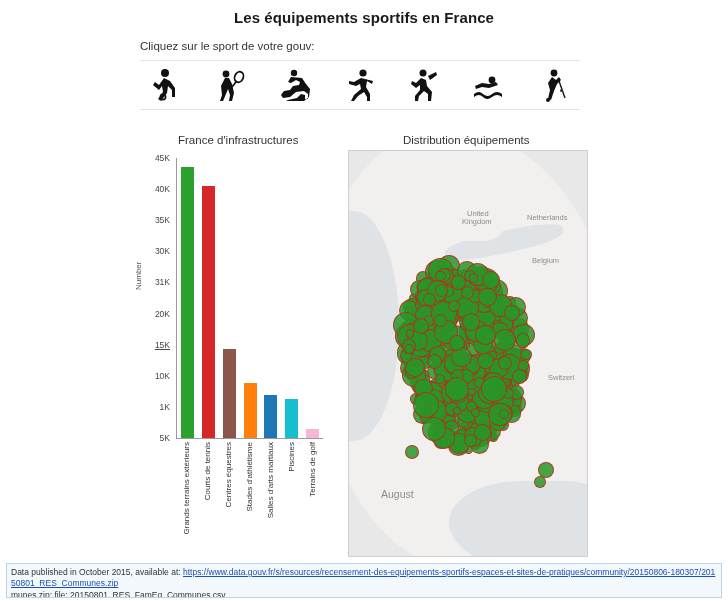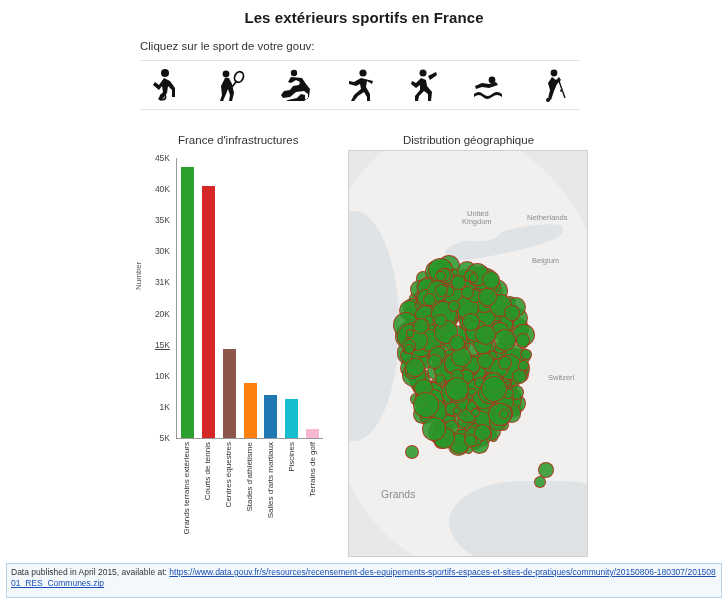--- a/index.html
+++ b/index.html
@@ -196,21 +196,21 @@
     color: #333;
     line-height: 1.35;
     overflow: hidden;
     height: 26px;
   }
   .footer a { color: #1a4fb5; text-decoration: underline; word-break: break-all; }
 </style>
 </head>
 <body>
 
-<div class="page-title">Les extérieurs sportifs en France</div>
+<div class="page-title">Les équipements sportifs en France</div>
 
 <div class="instruction">Cliquez sur le sport de votre gouv:</div>
 
 <div class="icon-bar">
   <div class="sport-icon">
     <svg width="30" height="34" viewBox="0 0 30 34">
       <circle cx="14" cy="5" r="4" fill="#111"></circle>
       <path d="M13 10 L8 17 L4 14 L2 17 L8 22 L11 18 L12 24 L7 31 L10 33 L16 25 L17 18 L21 22 L21 29 L24 29 L24 20 L19 13 Z" fill="#111"></path>
       <circle cx="12" cy="29" r="2.6" fill="none" stroke="#111" stroke-width="1.6"></circle>
     </svg>
@@ -254,21 +254,21 @@
       <circle cx="15" cy="5" r="3.4" fill="#111"></circle>
       <path d="M13 9 L9 15 L11 22 L9 31 L12 32 L15 23 L18 16 L22 12 L20 9 L17 12 Z" fill="#111"></path>
       <path d="M20 13 L26 30" stroke="#111" stroke-width="1.4"></path>
       <circle cx="9" cy="32" r="2" fill="#111"></circle>
     </svg>
   </div>
 </div>
 <div class="trailing-dot"></div>
 
 <div class="panel-title" id="bar-title">France d'infrastructures</div>
-<div class="panel-title" id="map-title">Distribution géographique</div>
+<div class="panel-title" id="map-title">Distribution équipements</div>
 
 <div class="chart-area">
   <div class="axis-label-y">Number</div>
   <div id="y-ticks">
       <div class="y-tick" style="left: 0px; width: 30px; top: 3px;">45K</div>
       <div class="y-tick" style="left: 0px; width: 30px; top: 34.1111px;">40K</div>
       <div class="y-tick" style="left: 0px; width: 30px; top: 65.2222px;">35K</div>
       <div class="y-tick" style="left: 0px; width: 30px; top: 96.3333px;">30K</div>
       <div class="y-tick" style="left: 0px; width: 30px; top: 127.444px;">31K</div>
       <div class="y-tick" style="left: 0px; width: 30px; top: 158.556px;">20K</div>
@@ -335,21 +335,21 @@
   <div class="sea" style="left:100px; top:330px; width:160px; height:90px; border-radius:50% 30% 20% 60%;"></div>
   <div class="landmass" style="left:78px; top:10px; width:80px; height:80px; border-radius:50% 40% 30% 55%;"></div>
   <div id="map-labels">
       <div class="map-country-label" style="left: 118px; top: 58px;">United</div>
       <div class="map-country-label" style="left: 113px; top: 66px;">Kingdom</div>
       <div class="map-country-label" style="left: 178px; top: 62px;">Netherlands</div>
       <div class="map-country-label" style="left: 183px; top: 105px;">Belgium</div>
       <div class="map-country-label" style="left: 199px; top: 222px;">Switzerl</div>
     </div>
   <div id="map-big-labels">
-      <div class="map-big-label" style="left: 32px; top: 337px;">Grands</div>
+      <div class="map-big-label" style="left: 32px; top: 337px;">August</div>
     </div>
   <div id="map-dots">
       <div class="dot" style="left: 125.871px; top: 223.542px; width: 9.66674px; height: 9.66674px;"></div>
       <div class="dot" style="left: 53.7162px; top: 203.145px; width: 9.73138px; height: 9.73138px;"></div>
       <div class="dot" style="left: 117.985px; top: 168.411px; width: 16.6354px; height: 16.6354px;"></div>
       <div class="dot" style="left: 145.304px; top: 205.25px; width: 22.9309px; height: 22.9309px;"></div>
       <div class="dot" style="left: 127.744px; top: 201.848px; width: 8.64585px; height: 8.64585px;"></div>
       <div class="dot" style="left: 119.443px; top: 235.516px; width: 7.44306px; height: 7.44306px;"></div>
       <div class="dot" style="left: 78.5459px; top: 227.283px; width: 16.7984px; height: 16.7984px;"></div>
       <div class="dot" style="left: 111.174px; top: 217.458px; width: 11.7645px; height: 11.7645px;"></div>
@@ -805,14 +805,15 @@
       <div class="dot" style="left: 131.654px; top: 224.687px; width: 23.9605px; height: 23.9605px;"></div>
       <div class="dot" style="left: 56.3828px; top: 207.068px; width: 17.1788px; height: 17.1788px;"></div>
       <div class="dot" style="left: 100.448px; top: 184.302px; width: 13.8769px; height: 13.8769px;"></div>
       <div class="dot" style="left: 189px; top: 311px; width: 14px; height: 14px;"></div>
       <div class="dot" style="left: 185px; top: 325px; width: 10px; height: 10px;"></div>
       <div class="dot" style="left: 56px; top: 294px; width: 12px; height: 12px;"></div>
     </div>
 </div>
 
 <div class="footer">
-  <span>Data published in April 2015, available at: </span><a href="#">https://www.data.gouv.fr/s/resources/recensement-des-equipements-sportifs-espaces-et-sites-de-pratiques/community/20150806-180307/20150801_RES_Communes.zip</a><br>
+  <span>Data published in October 2015, available at: </span><a href="#">https://www.data.gouv.fr/s/resources/recensement-des-equipements-sportifs-espaces-et-sites-de-pratiques/community/20150806-180307/20150801_RES_Communes.zip</a><br>
+  <span>munes.zip; file: 20150801_RES_FamEq_Communes.csv</span>
 </div>
 
 </body></html>

